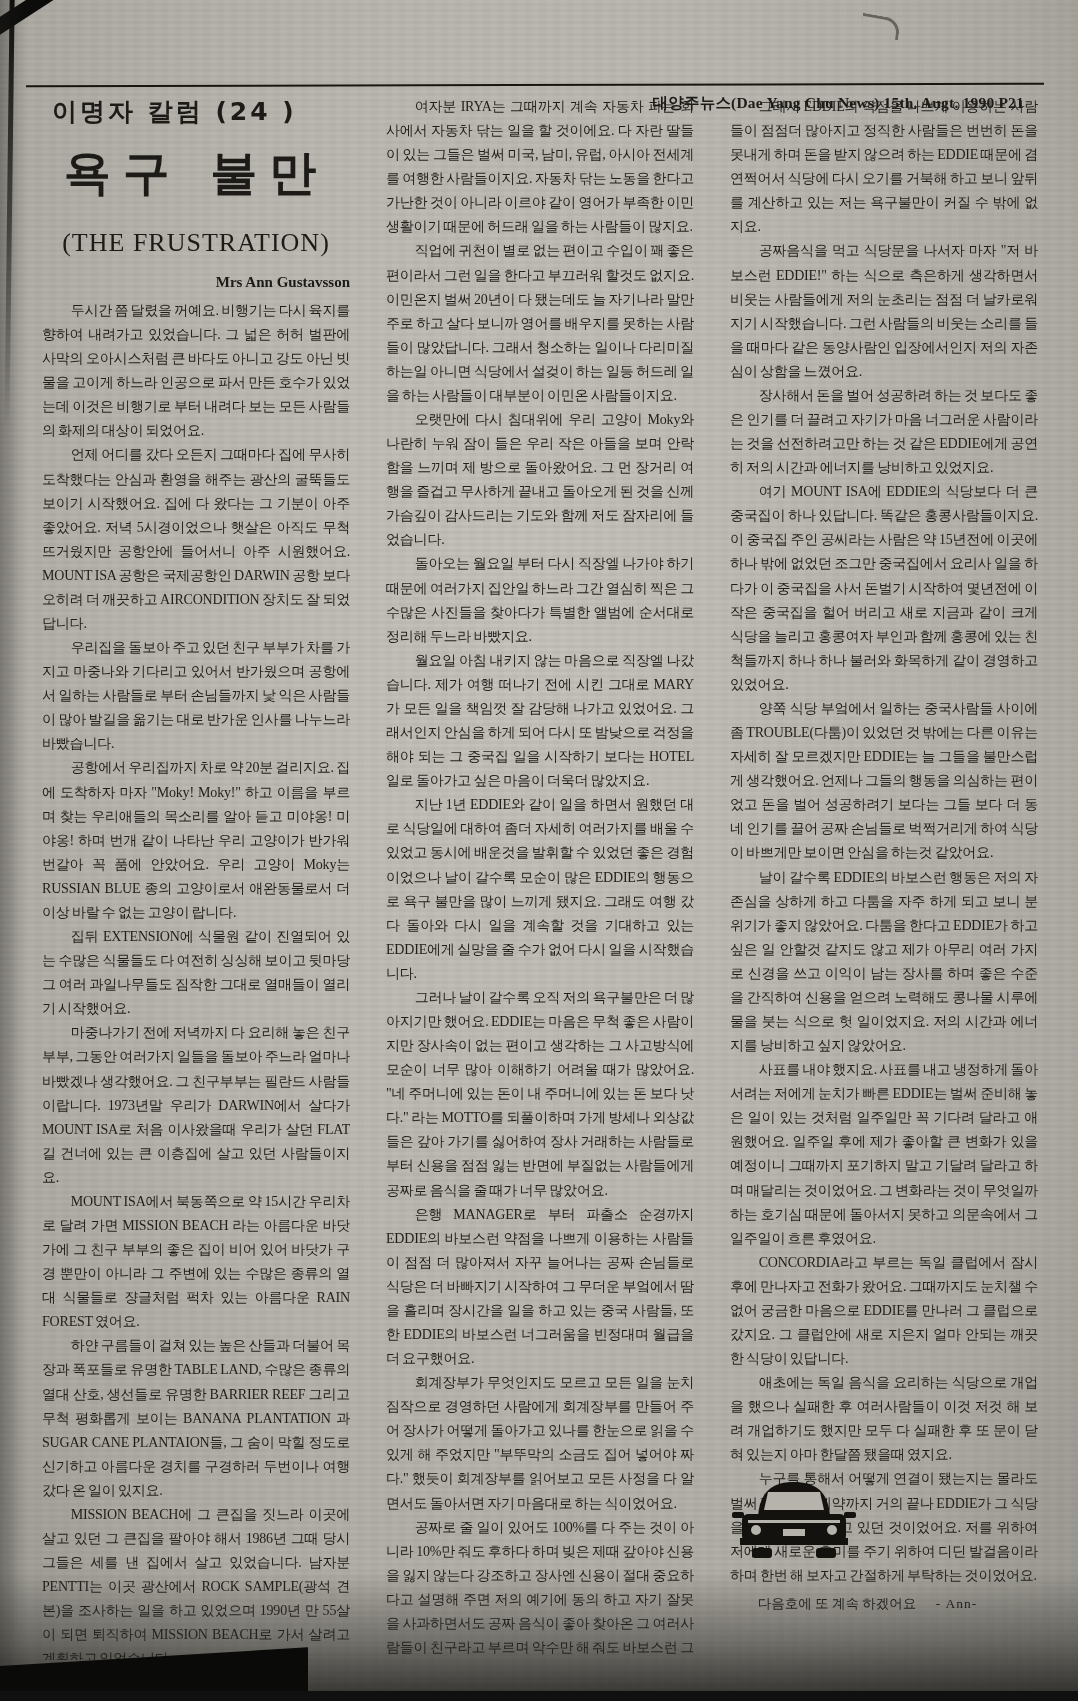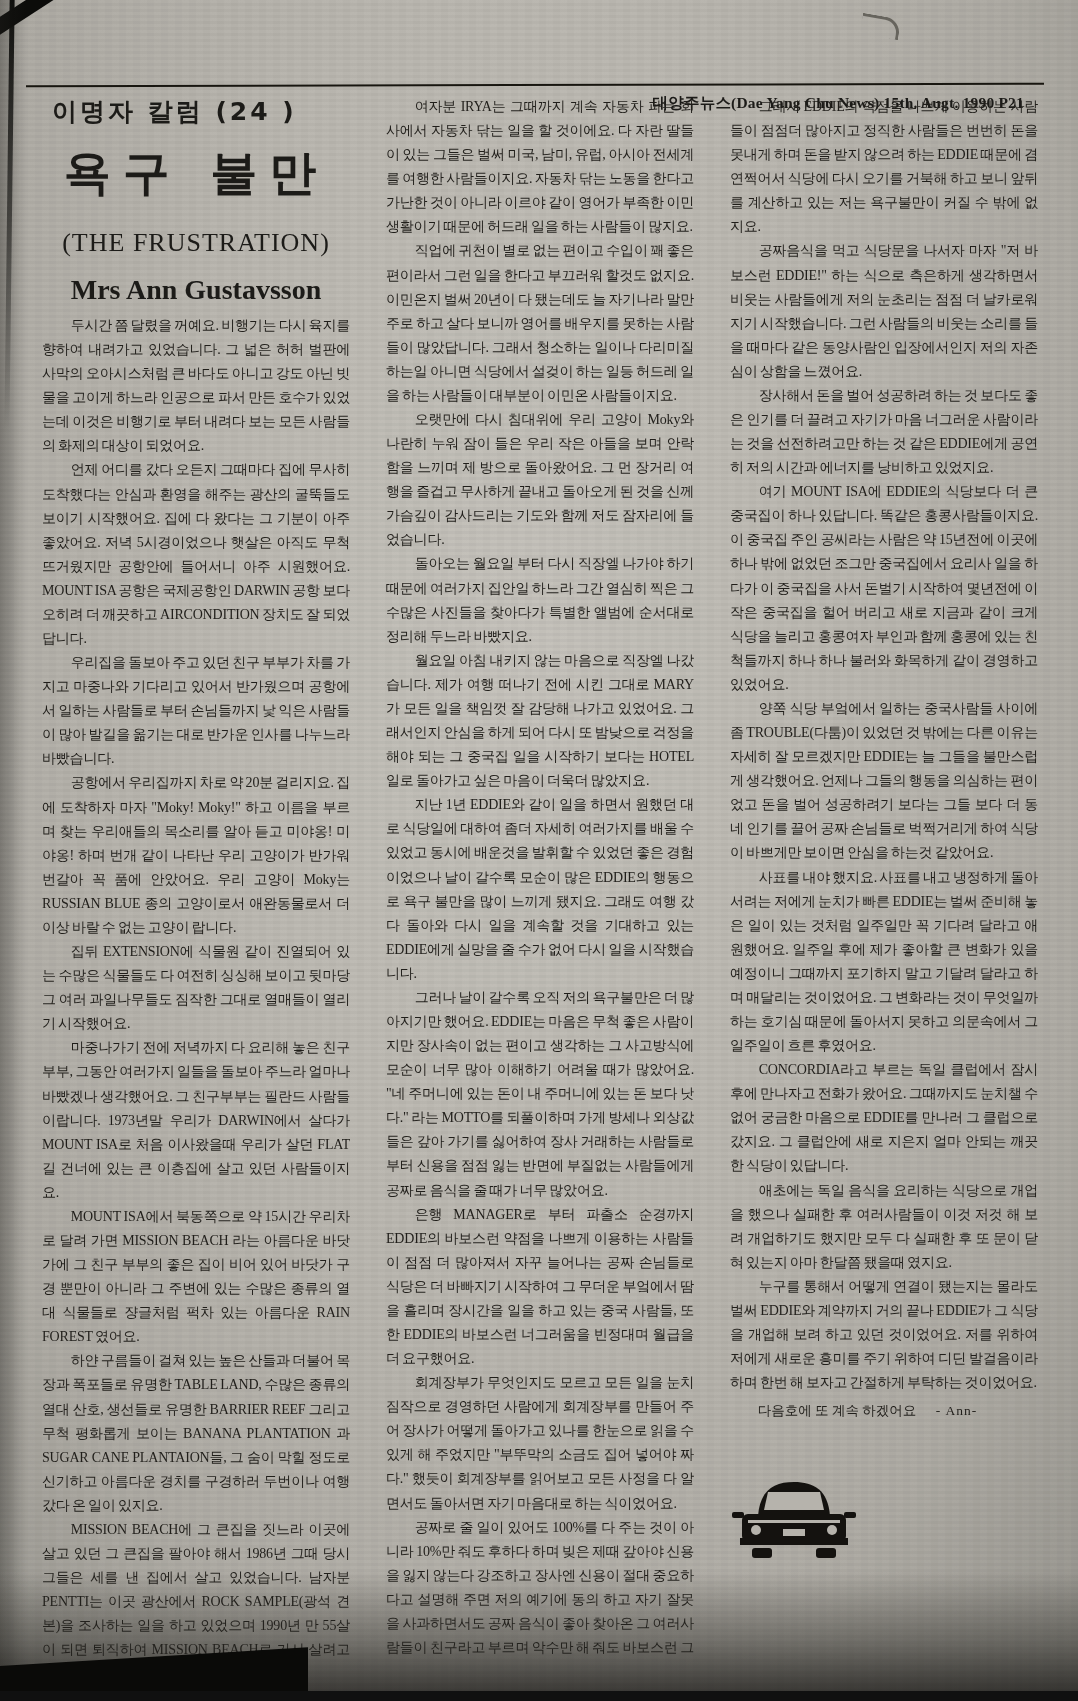--- a/index.html
+++ b/index.html
@@ -17,21 +17,21 @@
       repeating-linear-gradient(90deg, rgba(255,255,255,.015) 0 7px, rgba(0,0,0,.015) 7px 14px);
     mix-blend-mode:multiply;
   }
   .rule{position:absolute;top:84px;left:26px;width:1018px;height:2px;background:#17150f;transform:rotate(-.15deg);}
   .paperline{position:absolute;top:93px;right:54px;font-size:15.5px;font-weight:600;letter-spacing:.2px;}
   .content{position:absolute;top:95px;left:42px;width:996px;display:flex;gap:36px;}
   .col{width:316px;height:1565px;overflow:hidden;}
   .col-label{font-size:25px;font-weight:700;letter-spacing:3px;margin:0 0 14px 10px;font-family:"DejaVu Sans","Liberation Sans",sans-serif;}
   .title{font-size:47px;font-weight:900;text-align:center;letter-spacing:12px;margin:4px 0 23px 0;font-family:"DejaVu Sans","Liberation Sans",sans-serif;}
   .subtitle{font-size:26px;text-align:center;margin:0 0 16px 0;letter-spacing:1px;}
-  .byline{font-size:28px;font-weight:700;text-align:center;margin:0 0 8px 0;}
+  .byline{font-size:15px;font-weight:700;text-align:right;margin:0 0 8px 0;}
   .para{
     margin:0;text-indent:2.05em;text-align:justify;
     font-size:14px;line-height:1.72;letter-spacing:-.2px;word-spacing:-1px;
     color:#201e1a;
   }
   .closing-line{margin:4px 0 0 0;text-indent:2.05em;font-size:13.5px;line-height:1.72;color:#201e1a;}
   .closing-line .sig{margin-left:16px;letter-spacing:1px;}
   
   .corner-mark{position:absolute;top:4px;left:-14px;width:72px;height:15px;background:#0c0c0a;transform:rotate(-33deg);}
   .edge-strip{position:absolute;top:0;left:7px;width:5px;height:430px;background:linear-gradient(#0b0b09 0%, rgba(11,11,9,.55) 55%, rgba(11,11,9,0) 100%);transform:rotate(.7deg);}
@@ -92,20 +92,21 @@
         </div>
     </div>
 
     <div class="col">
       <div>
           <p class="para">그래서 EDDIE의 약점을 나쁘게 이용하는 사람들이 점점더 많아지고 정직한 사람들은 번번히 돈을 못내게 하며 돈을 받지 않으려 하는 EDDIE 때문에 겸연쩍어서 식당에 다시 오기를 거북해 하고 보니 앞뒤를 계산하고 있는 저는 욕구불만이 커질 수 밖에 없지요.</p>
           <p class="para">공짜음식을 먹고 식당문을 나서자 마자 "저 바보스런 EDDIE!" 하는 식으로 측은하게 생각하면서 비웃는 사람들에게 저의 눈초리는 점점 더 날카로워 지기 시작했습니다. 그런 사람들의 비웃는 소리를 들을 때마다 같은 동양사람인 입장에서인지 저의 자존심이 상함을 느꼈어요.</p>
           <p class="para">장사해서 돈을 벌어 성공하려 하는 것 보다도 좋은 인기를 더 끌려고 자기가 마음 너그러운 사람이라는 것을 선전하려고만 하는 것 같은 EDDIE에게 공연히 저의 시간과 에너지를 낭비하고 있었지요.</p>
           <p class="para">여기 MOUNT ISA에 EDDIE의 식당보다 더 큰 중국집이 하나 있답니다. 똑같은 홍콩사람들이지요. 이 중국집 주인 공씨라는 사람은 약 15년전에 이곳에 하나 밖에 없었던 조그만 중국집에서 요리사 일을 하다가 이 중국집을 사서 돈벌기 시작하여 몇년전에 이 작은 중국집을 헐어 버리고 새로 지금과 같이 크게 식당을 늘리고 홍콩여자 부인과 함께 홍콩에 있는 친척들까지 하나 하나 불러와 화목하게 같이 경영하고 있었어요.</p>
           <p class="para">양쪽 식당 부엌에서 일하는 중국사람들 사이에 좀 TROUBLE(다툼)이 있었던 것 밖에는 다른 이유는 자세히 잘 모르겠지만 EDDIE는 늘 그들을 불만스럽게 생각했어요. 언제나 그들의 행동을 의심하는 편이었고 돈을 벌어 성공하려기 보다는 그들 보다 더 동네 인기를 끌어 공짜 손님들로 벅쩍거리게 하여 식당이 바쁘게만 보이면 안심을 하는것 같았어요.</p>
+          <p class="para">날이 갈수록 EDDIE의 바보스런 행동은 저의 자존심을 상하게 하고 다툼을 자주 하게 되고 보니 분위기가 좋지 않았어요. 다툼을 한다고 EDDIE가 하고 싶은 일 안할것 같지도 않고 제가 아무리 여러 가지로 신경을 쓰고 이익이 남는 장사를 하며 좋은 수준을 간직하여 신용을 얻으려 노력해도 콩나물 시루에 물을 붓는 식으로 헛 일이었지요. 저의 시간과 에너지를 낭비하고 싶지 않았어요.</p>
           <p class="para">사표를 내야 했지요. 사표를 내고 냉정하게 돌아서려는 저에게 눈치가 빠른 EDDIE는 벌써 준비해 놓은 일이 있는 것처럼 일주일만 꼭 기다려 달라고 애원했어요. 일주일 후에 제가 좋아할 큰 변화가 있을 예정이니 그때까지 포기하지 말고 기달려 달라고 하며 매달리는 것이었어요. 그 변화라는 것이 무엇일까 하는 호기심 때문에 돌아서지 못하고 의문속에서 그 일주일이 흐른 후였어요.</p>
           <p class="para">CONCORDIA라고 부르는 독일 클럽에서 잠시후에 만나자고 전화가 왔어요. 그때까지도 눈치챌 수 없어 궁금한 마음으로 EDDIE를 만나러 그 클럽으로 갔지요. 그 클럽안에 새로 지은지 얼마 안되는 깨끗한 식당이 있답니다.</p>
           <p class="para">애초에는 독일 음식을 요리하는 식당으로 개업을 했으나 실패한 후 여러사람들이 이것 저것 해 보려 개업하기도 했지만 모두 다 실패한 후 또 문이 닫혀 있는지 아마 한달쯤 됐을때 였지요.</p>
           <p class="para">누구를 통해서 어떻게 연결이 됐는지는 몰라도 벌써 EDDIE와 계약까지 거의 끝나 EDDIE가 그 식당을 개업해 보려 하고 있던 것이었어요. 저를 위하여 저에게 새로운 흥미를 주기 위하여 디딘 발걸음이라 하며 한번 해 보자고 간절하게 부탁하는 것이었어요.</p>
         </div>
       <p class="closing-line">
         <span>다음호에 또 계속 하겠어요</span>
         <span class="sig">- Ann-</span>
       </p>
     </div>

